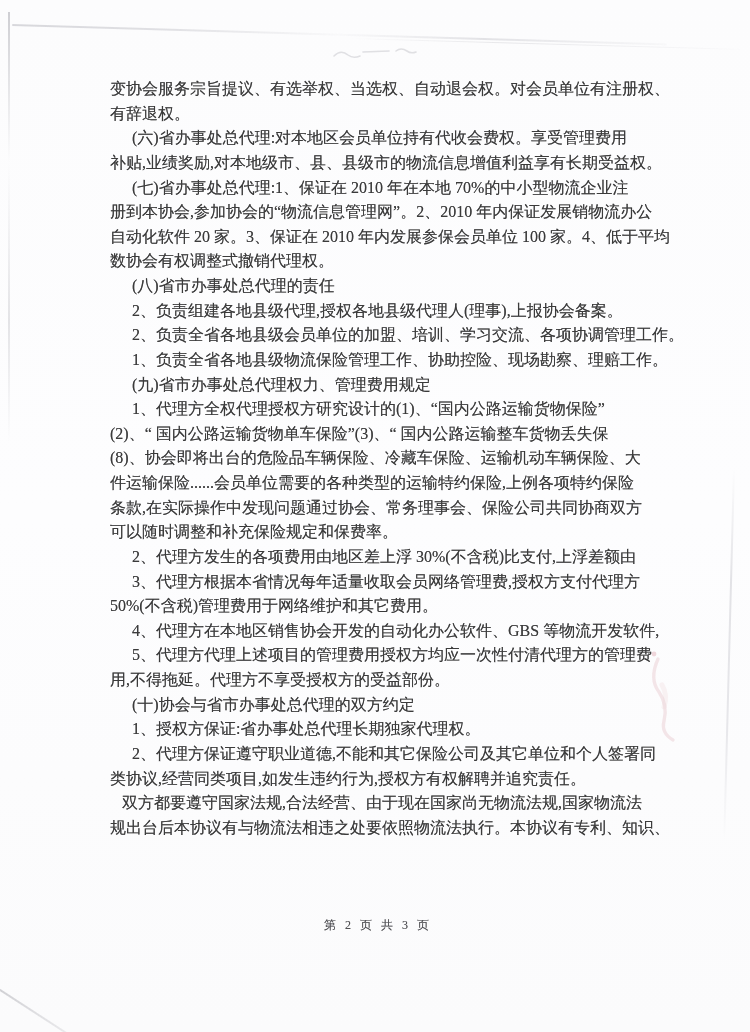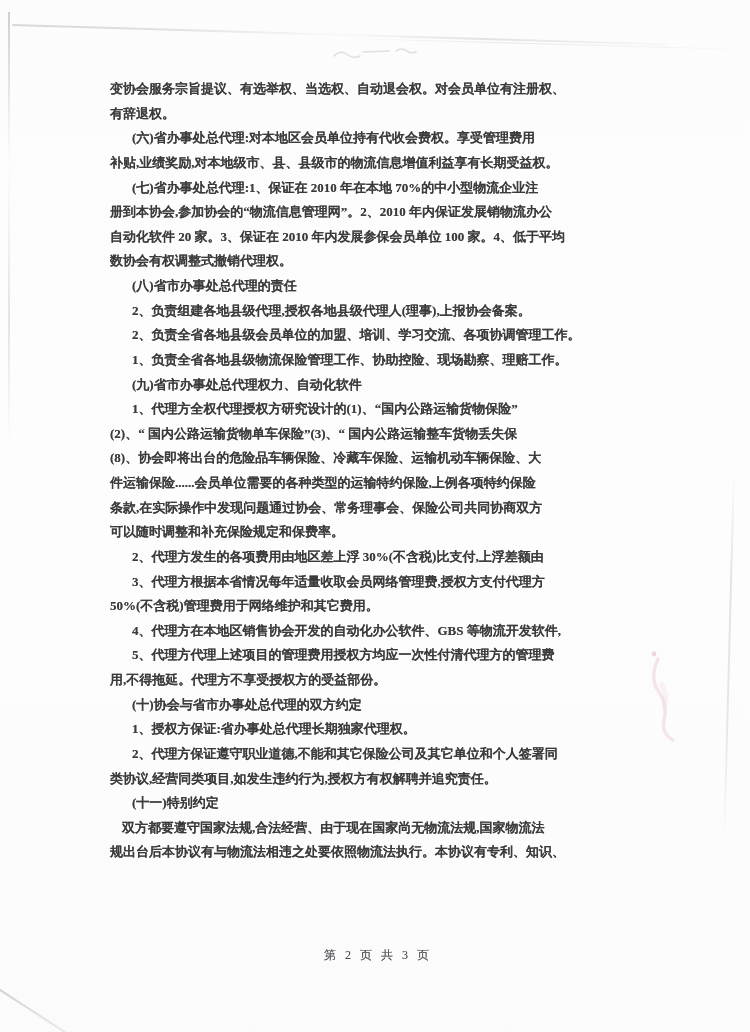--- a/index.html
+++ b/index.html
@@ -40,33 +40,32 @@
     background: linear-gradient(90deg, #c3c3c8, rgba(195,195,200,.25));
     transform: rotate(33deg); transform-origin: left center;
     opacity: .8; filter: blur(.3px);
   }
   .pencil-squiggle { position: absolute; left: 330px; top: 41px; width: 110px; height: 24px; }
   .smudge-pink { position: absolute; left: 636px; top: 645px; width: 64px; height: 100px; }
 
   
   .textcol { position: absolute; left: 110px; top: 77px; width: 536px; }
   .ln {
-    font-size: 13px;
+    font-size: 16px;
     line-height: 24.63px;
     height: 24.63px;
     color: #3b3b3b;
     white-space: nowrap;
     text-shadow: 0 0 .45px rgba(62,62,66,.65);
-    font-weight: bold;
   }
   .ind  { padding-left: 22px; }
   .ind2 { padding-left: 12px; }
 
   .footer {
-    position: absolute; left: 110px; top: 947px; width: 536px;
+    position: absolute; left: 110px; top: 917px; width: 536px;
     text-align: center;
     font-size: 12px; letter-spacing: 3px;
     color: #4f4f53;
     text-shadow: 0 0 .4px rgba(70,70,75,.5);
   }
 </style>
 </head>
 <body>
 
 <div class="page">
@@ -93,37 +92,36 @@
     <div class="ln ind">(六)省办事处总代理:对本地区会员单位持有代收会费权。享受管理费用</div>
     <div class="ln">补贴,业绩奖励,对本地级市、县、县级市的物流信息增值利益享有长期受益权。</div>
     <div class="ln ind">(七)省办事处总代理:1、保证在 2010 年在本地 70%的中小型物流企业注</div>
     <div class="ln">册到本协会,参加协会的“物流信息管理网”。2、2010 年内保证发展销物流办公</div>
     <div class="ln">自动化软件 20 家。3、保证在 2010 年内发展参保会员单位 100 家。4、低于平均</div>
     <div class="ln">数协会有权调整式撤销代理权。</div>
     <div class="ln ind">(八)省市办事处总代理的责任</div>
     <div class="ln ind">2、负责组建各地县级代理,授权各地县级代理人(理事),上报协会备案。</div>
     <div class="ln ind">2、负责全省各地县级会员单位的加盟、培训、学习交流、各项协调管理工作。</div>
     <div class="ln ind">1、负责全省各地县级物流保险管理工作、协助控险、现场勘察、理赔工作。</div>
-    <div class="ln ind">(九)省市办事处总代理权力、自动化软件</div>
+    <div class="ln ind">(九)省市办事处总代理权力、管理费用规定</div>
     <div class="ln ind">1、代理方全权代理授权方研究设计的(1)、“国内公路运输货物保险”</div>
     <div class="ln">(2)、“ 国内公路运输货物单车保险”(3)、“ 国内公路运输整车货物丢失保</div>
     <div class="ln">(8)、协会即将出台的危险品车辆保险、冷藏车保险、运输机动车辆保险、大</div>
     <div class="ln">件运输保险......会员单位需要的各种类型的运输特约保险,上例各项特约保险</div>
     <div class="ln">条款,在实际操作中发现问题通过协会、常务理事会、保险公司共同协商双方</div>
     <div class="ln">可以随时调整和补充保险规定和保费率。</div>
     <div class="ln ind">2、代理方发生的各项费用由地区差上浮 30%(不含税)比支付,上浮差额由</div>
     <div class="ln ind">3、代理方根据本省情况每年适量收取会员网络管理费,授权方支付代理方</div>
     <div class="ln">50%(不含税)管理费用于网络维护和其它费用。</div>
     <div class="ln ind">4、代理方在本地区销售协会开发的自动化办公软件、GBS 等物流开发软件,</div>
     <div class="ln ind">5、代理方代理上述项目的管理费用授权方均应一次性付清代理方的管理费</div>
     <div class="ln">用,不得拖延。代理方不享受授权方的受益部份。</div>
     <div class="ln ind">(十)协会与省市办事处总代理的双方约定</div>
     <div class="ln ind">1、授权方保证:省办事处总代理长期独家代理权。</div>
     <div class="ln ind">2、代理方保证遵守职业道德,不能和其它保险公司及其它单位和个人签署同</div>
     <div class="ln">类协议,经营同类项目,如发生违约行为,授权方有权解聘并追究责任。</div>
-    <div class="ln ind">(十一)特别约定</div>
     <div class="ln ind2">双方都要遵守国家法规,合法经营、由于现在国家尚无物流法规,国家物流法</div>
     <div class="ln">规出台后本协议有与物流法相违之处要依照物流法执行。本协议有专利、知识、</div>
   </div>
 
   <div class="footer">第 2 页 共 3 页</div>
 
 </div>
 
 </body></html>

